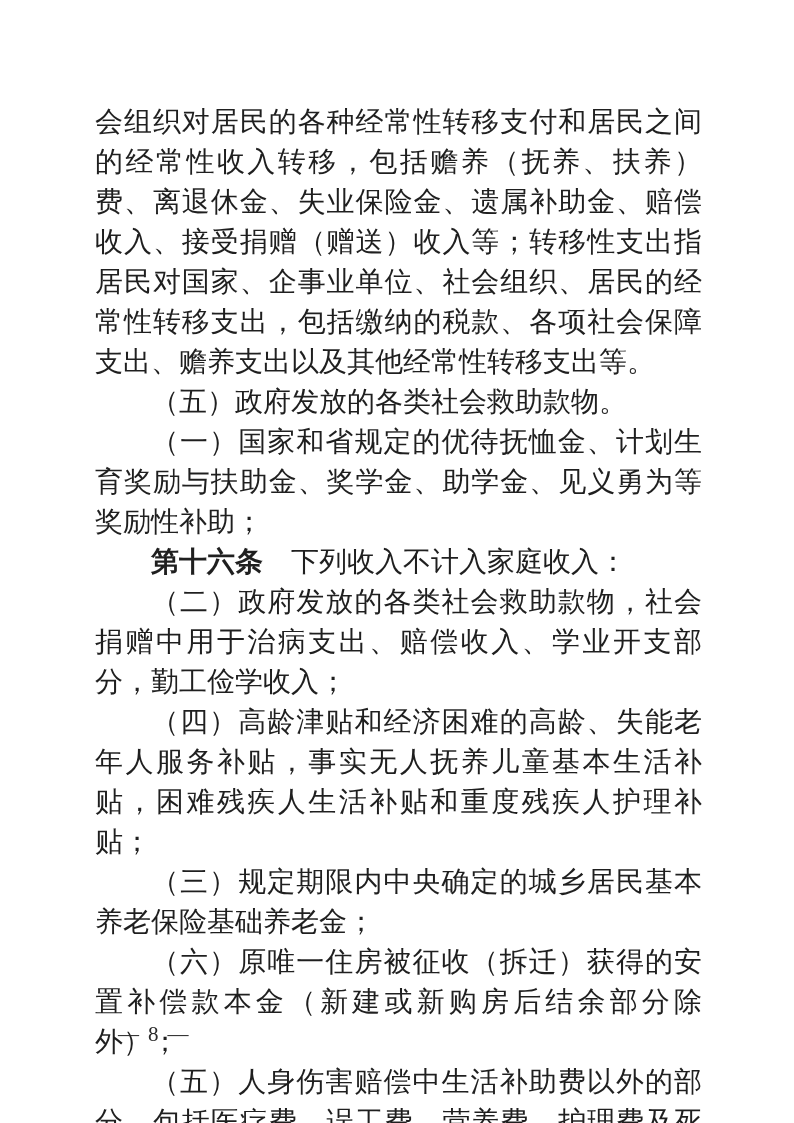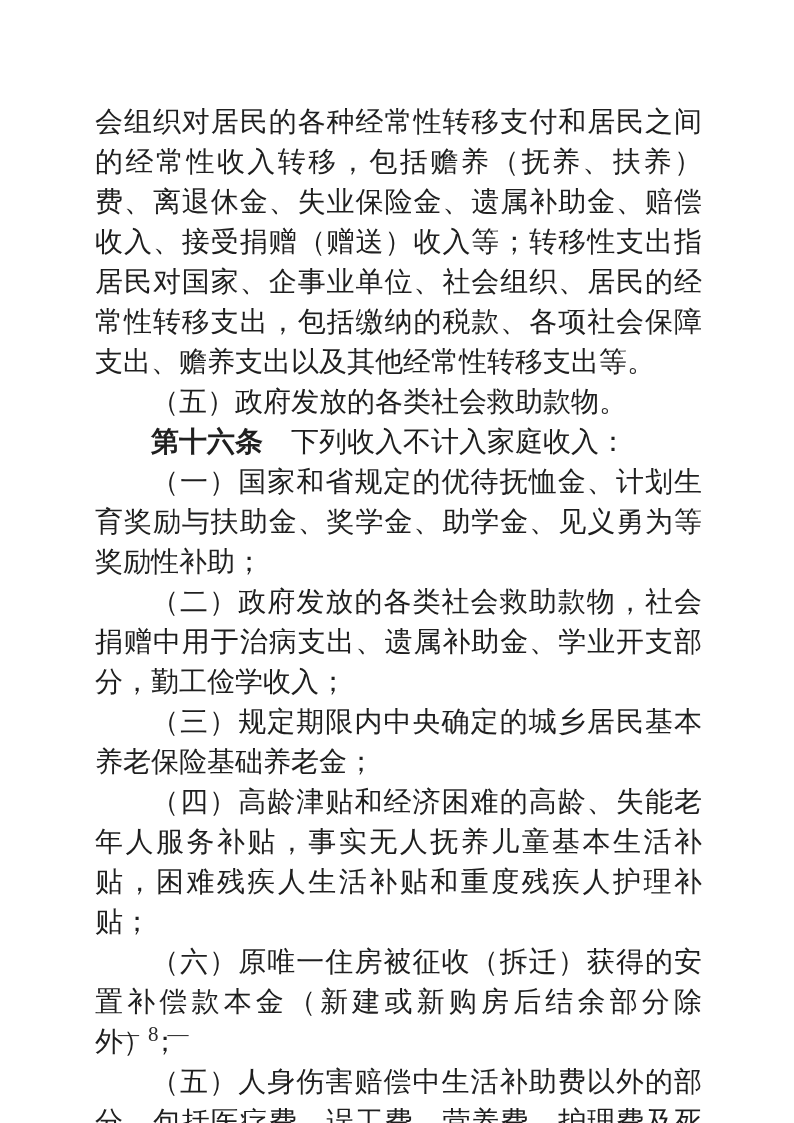--- a/index.html
+++ b/index.html
@@ -59,29 +59,29 @@
 <body>
 
 <div class="page">
 
   <div class="content">
 
     <p class="no-indent">会组织对居民的各种经常性转移支付和居民之间的经常性收入转移，包括赡养（抚养、扶养）费、离退休金、失业保险金、遗属补助金、赔偿收入、接受捐赠（赠送）收入等；转移性支出指居民对国家、企事业单位、社会组织、居民的经常性转移支出，包括缴纳的税款、各项社会保障支出、赡养支出以及其他经常性转移支出等。</p>
 
     <p>（五）政府发放的各类社会救助款物。</p>
 
+    <p>（一）国家和省规定的优待抚恤金、计划生育奖励与扶助金、奖学金、助学金、见义勇为等奖励性补助；</p>
+
     <p><span class="article-number">第十六条</span><span>下列收入不计入家庭收入：</span></p>
 
-    <p>（一）国家和省规定的优待抚恤金、计划生育奖励与扶助金、奖学金、助学金、见义勇为等奖励性补助；</p>
+    <p>（二）政府发放的各类社会救助款物，社会捐赠中用于治病支出、赔偿收入、学业开支部分，勤工俭学收入；</p>
 
-    <p>（二）政府发放的各类社会救助款物，社会捐赠中用于治病支出、遗属补助金、学业开支部分，勤工俭学收入；</p>
+    <p>（四）高龄津贴和经济困难的高龄、失能老年人服务补贴，事实无人抚养儿童基本生活补贴，困难残疾人生活补贴和重度残疾人护理补贴；</p>
 
     <p>（三）规定期限内中央确定的城乡居民基本养老保险基础养老金；</p>
-
-    <p>（四）高龄津贴和经济困难的高龄、失能老年人服务补贴，事实无人抚养儿童基本生活补贴，困难残疾人生活补贴和重度残疾人护理补贴；</p>
 
     <p>（六）原唯一住房被征收（拆迁）获得的安置补偿款本金（新建或新购房后结余部分除外）；</p>
 
     <p>（五）人身伤害赔偿中生活补助费以外的部分，包括医疗费、误工费、营养费、护理费及死亡人员的丧葬费和一次性抚恤金等；</p>
 
 
   </div>
 
   <div class="footer">
     <span>—</span>

